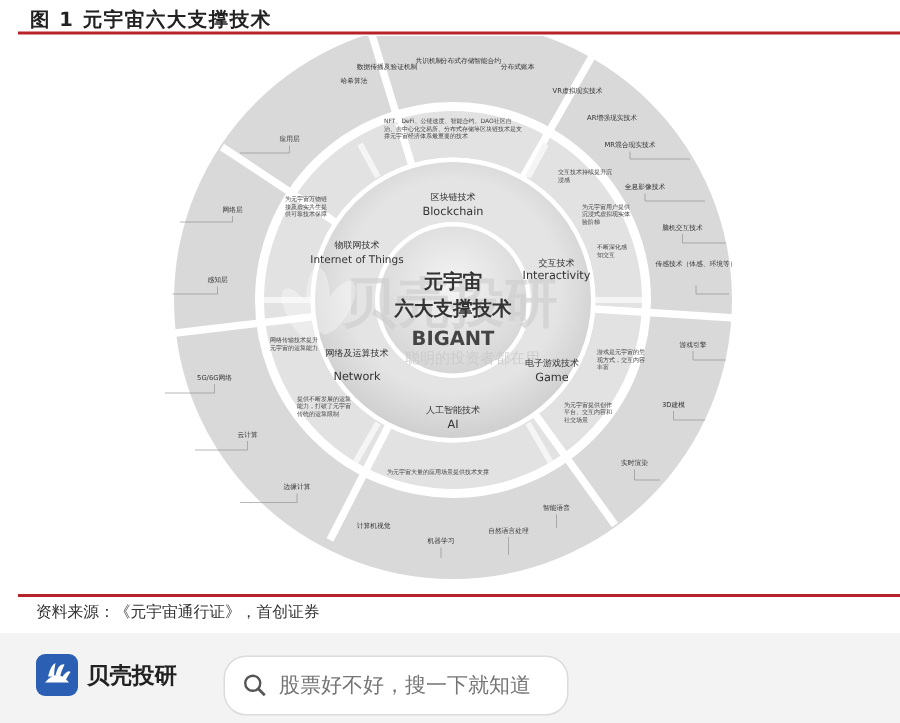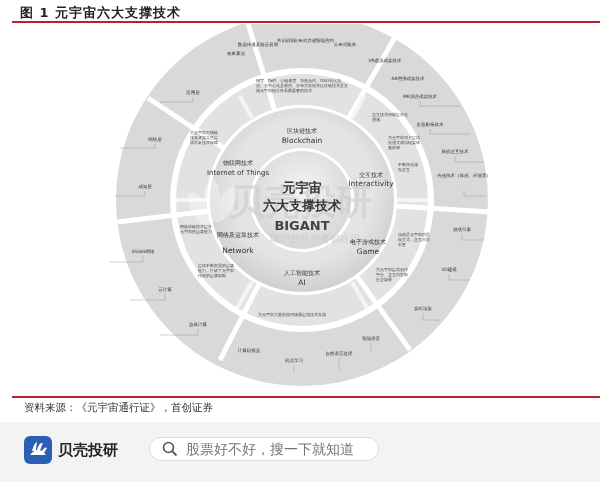--- a/index.html
+++ b/index.html
@@ -7,21 +7,21 @@
          font-family:"DejaVu Sans", sans-serif; }
   .fig-title { position:absolute; left:20px; top:4px; font-size:13px; font-weight:bold; color:#222; letter-spacing:1px; }
   .rule-top { position:absolute; left:12px; right:0; top:21px; height:2px; background:#b8222b; }
   .diagram { position:absolute; left:0; top:24px; width:600px; height:370px; }
   .rule-bottom { position:absolute; left:12px; right:0; top:396px; height:2px; background:#b8222b; }
   .source { position:absolute; left:24px; top:401px; font-size:10.5px; color:#333; font-family:"DejaVu Serif", serif; }
   .footer { position:absolute; left:0; top:422px; width:600px; height:60px; background:#f3f3f3; }
   .logo { position:absolute; left:24px; top:14px; display:flex; align-items:center; gap:6px; }
   .logo-mark { width:28px; height:28px; border-radius:6px; background:#2a5fb3; display:flex; align-items:center; justify-content:center; }
   .logo-text { font-size:15px; font-weight:bold; color:#222; }
-  .search { position:absolute; left:149px; top:15px; width:230px; height:24px; background:#fff; border:1px solid #dcdcdc; border-radius:15px; display:flex; align-items:center; padding-left:12px; box-sizing:border-box; }
+  .search { position:absolute; left:149px; top:15px; width:230px; height:40px; background:#fff; border:1px solid #dcdcdc; border-radius:15px; display:flex; align-items:center; padding-left:12px; box-sizing:border-box; }
   .search input { border:none; outline:none; font-size:14px; color:#999; background:transparent; width:190px; margin-left:6px; font-family:"DejaVu Sans", sans-serif; }
   svg text { font-family:"DejaVu Sans", sans-serif; }
 </style>
 </head>
 <body>
 
 <div class="fig-title">图 1 元宇宙六大支撑技术</div>
 <div class="rule-top"></div>
 
 <svg class="diagram" viewBox="0 24 600 370" width="600" height="370">

